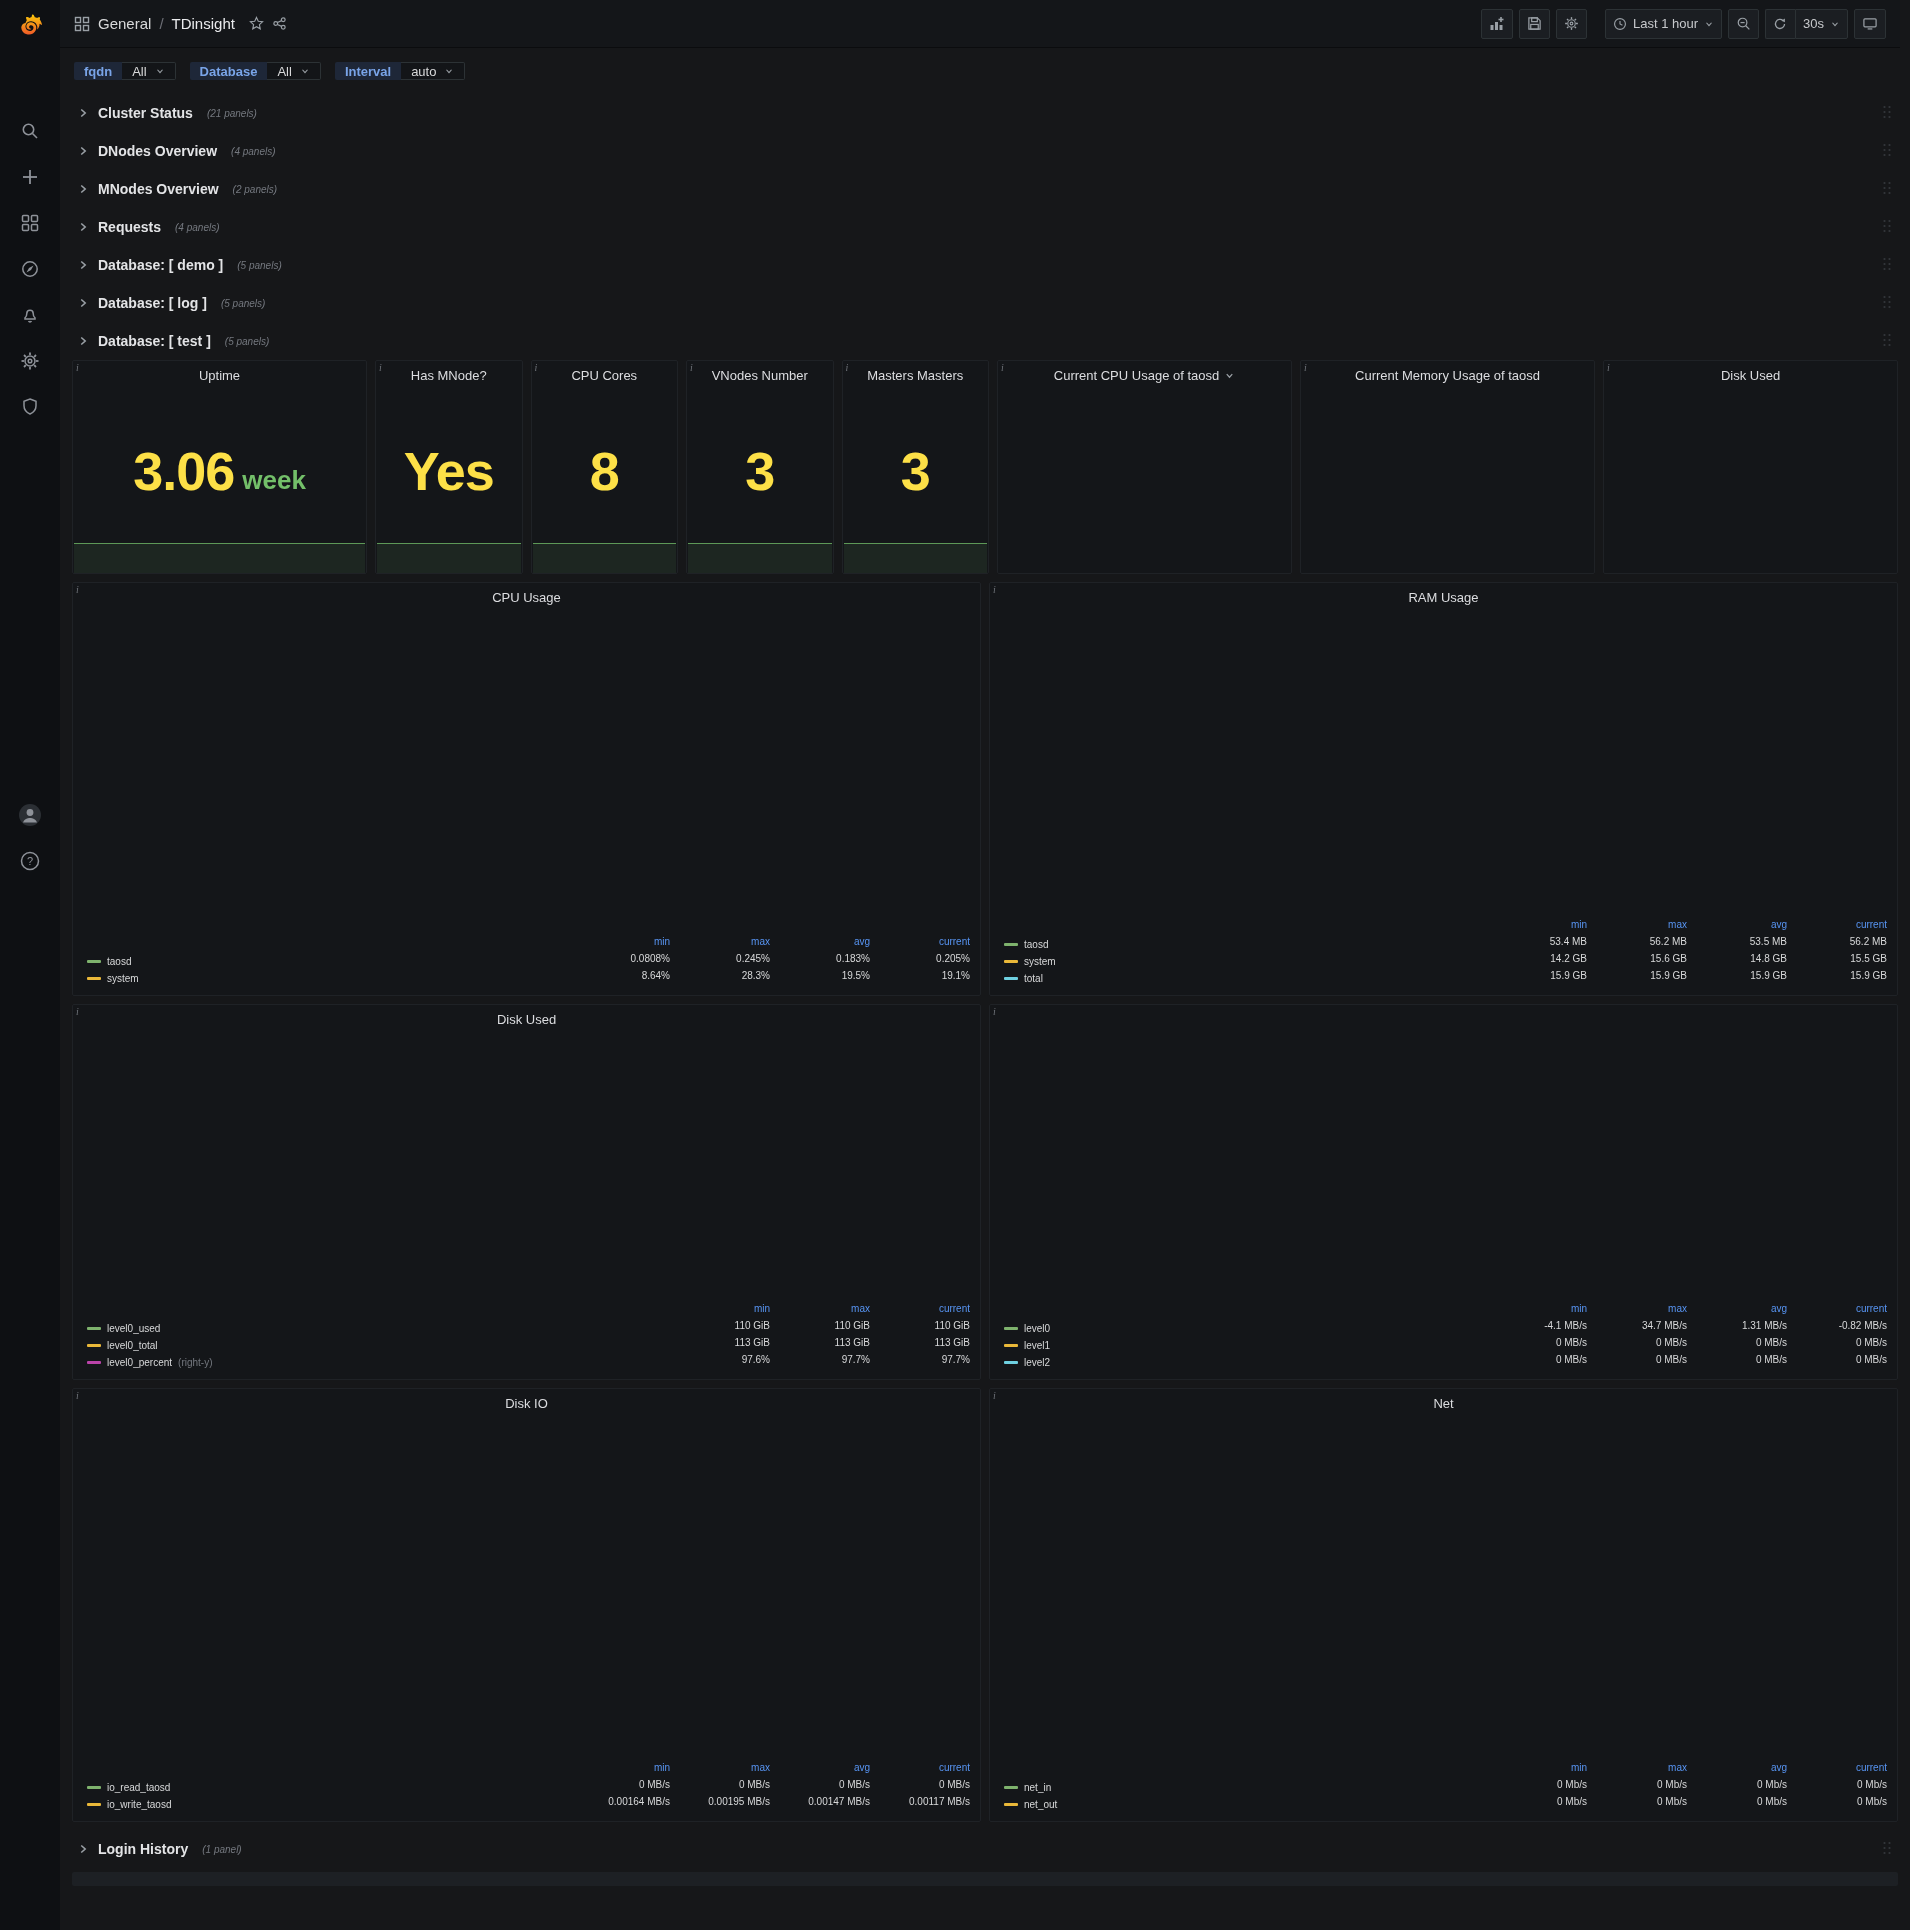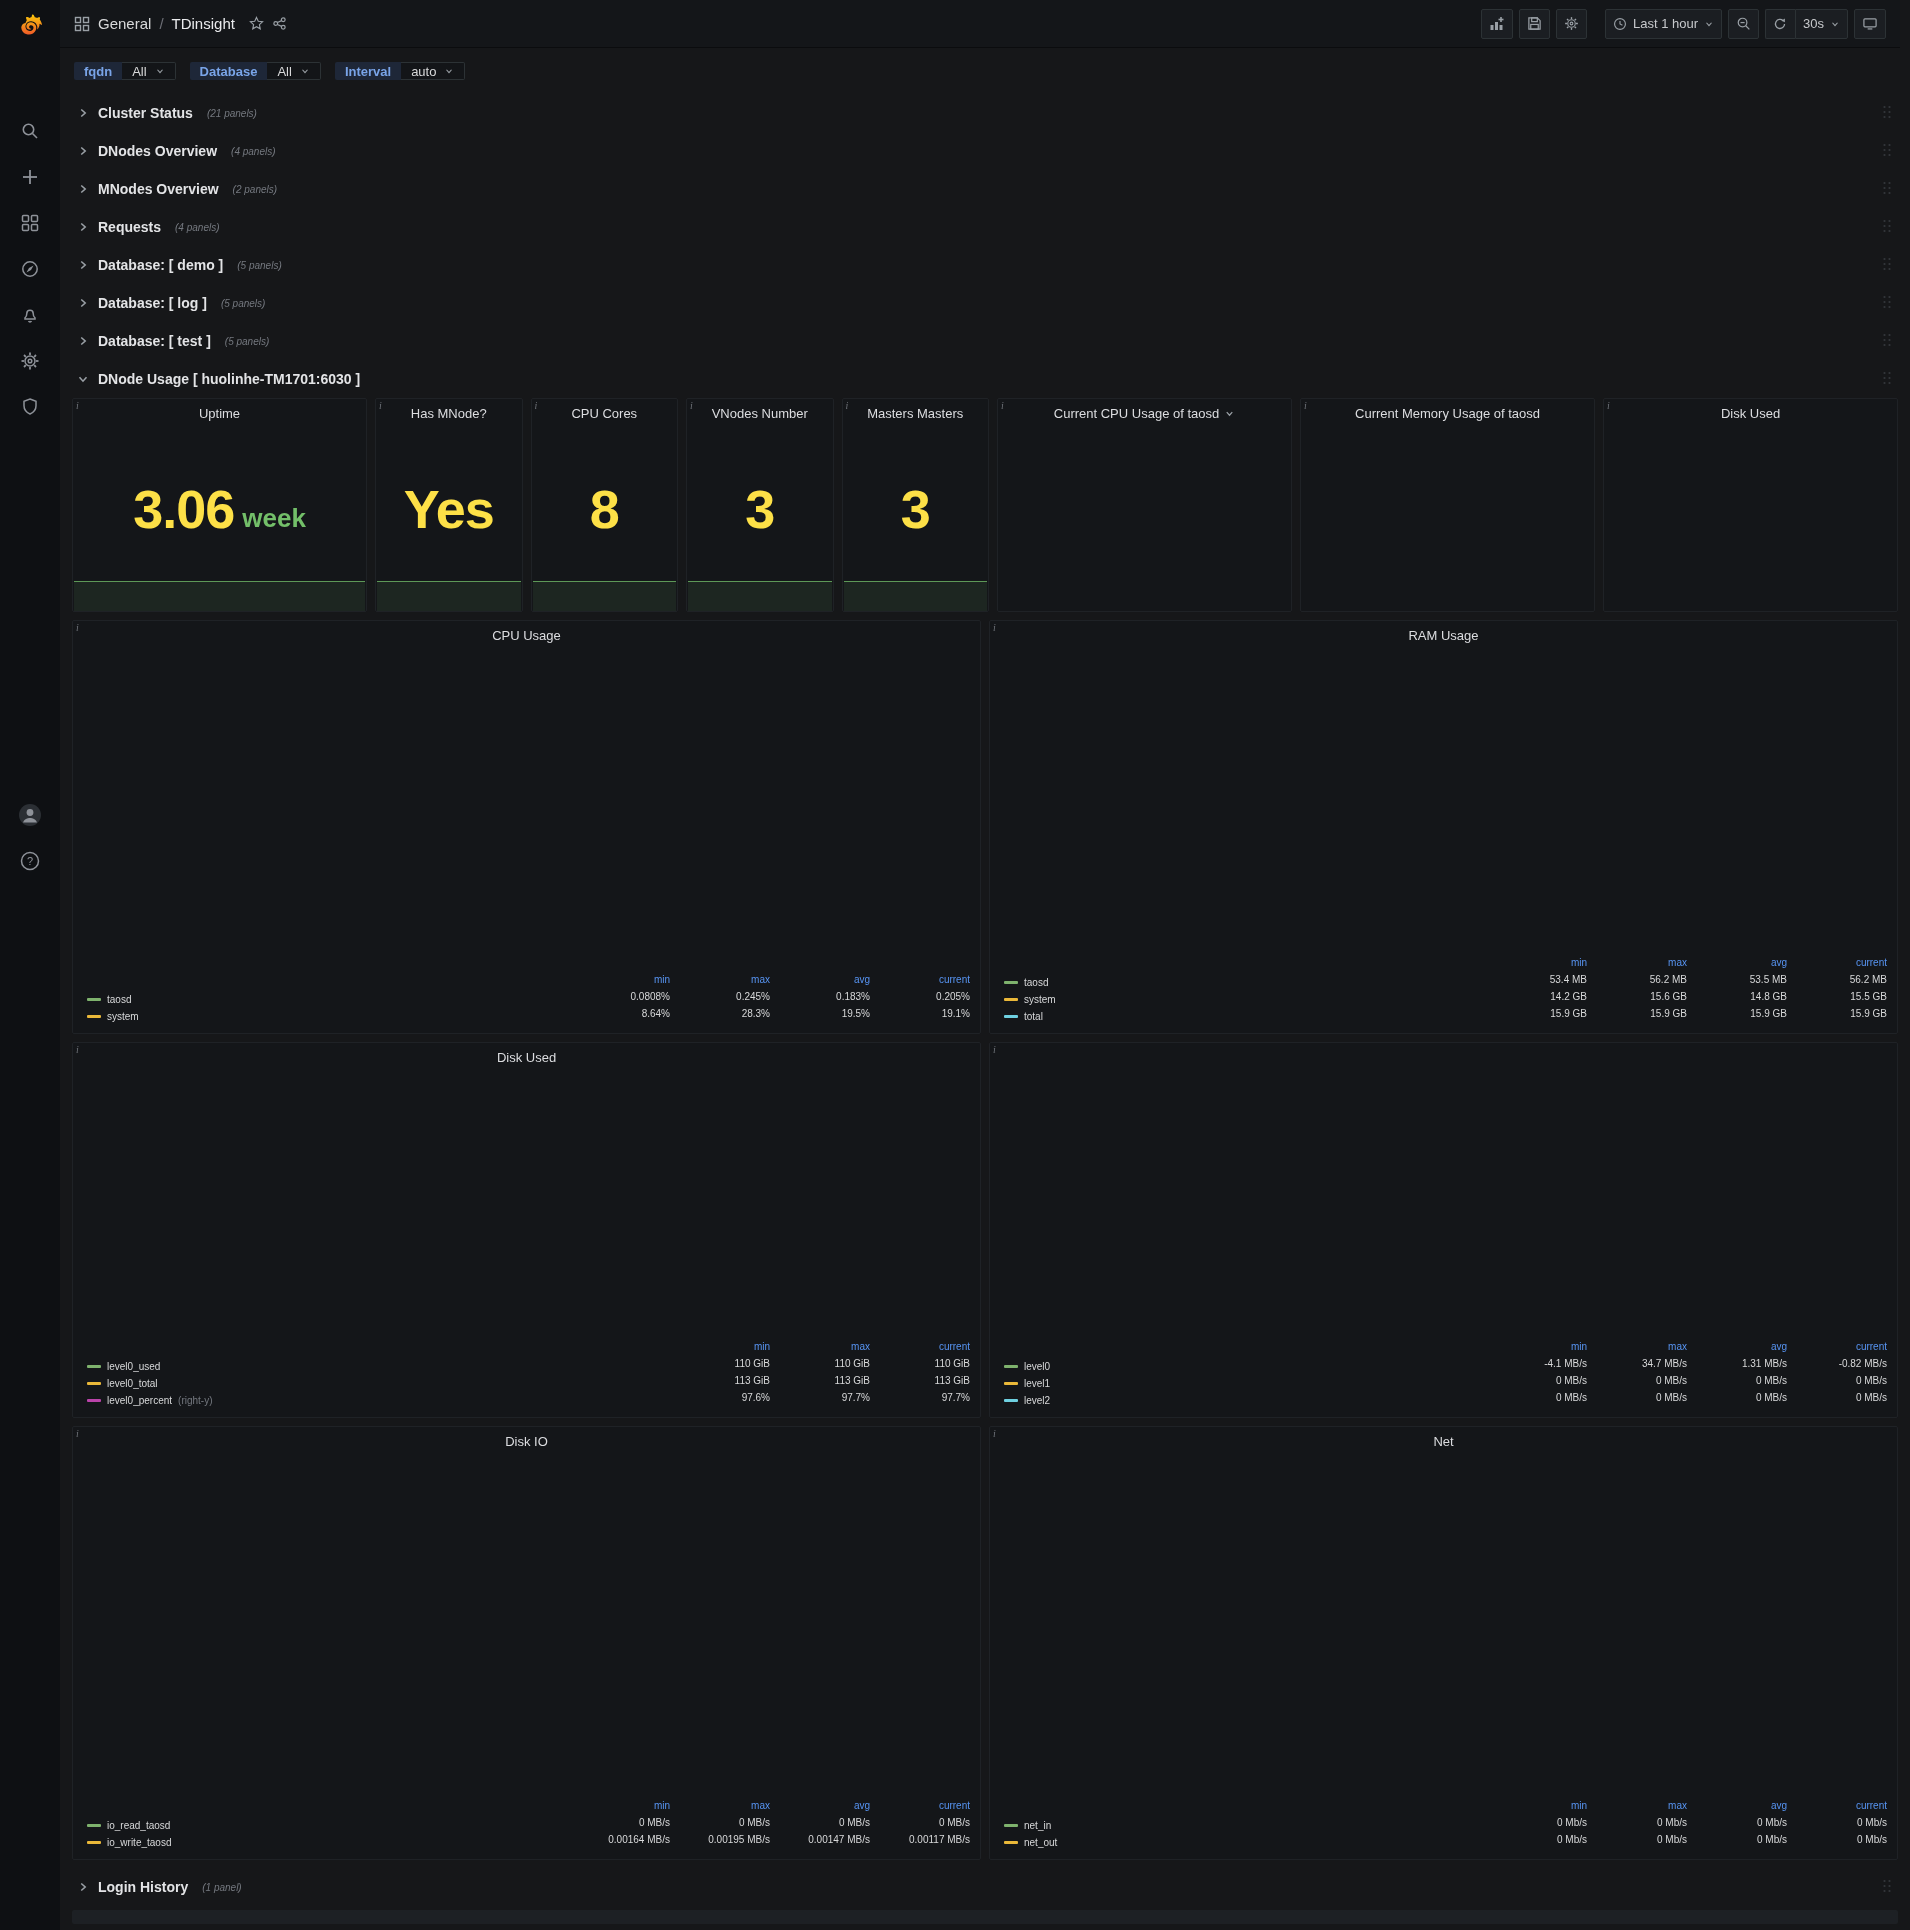--- a/index.html
+++ b/index.html
@@ -372,36 +372,20 @@
             <circle cx="2.5" cy="13" r="1.1" fill="#4c5157"></circle>
             <circle cx="7.5" cy="13" r="1.1" fill="#4c5157"></circle>
           </svg>
         </div>
         <div class="dash-row">
           <svg viewBox="0 0 16 16" width="14" height="14" fill="none" stroke="#9aa0a6" stroke-width="1.8" class="row-chev">
             <polyline points="6,4 10.5,8 6,12"></polyline>
           </svg>
           <span class="row-title">Database: [ test ]</span>
           <span class="row-count">(5 panels)</span>
-          <svg viewBox="0 0 10 16" width="10" height="16" class="row-drag">
-            <circle cx="2.5" cy="3" r="1.1" fill="#4c5157"></circle>
-            <circle cx="7.5" cy="3" r="1.1" fill="#4c5157"></circle>
-            <circle cx="2.5" cy="8" r="1.1" fill="#4c5157"></circle>
-            <circle cx="7.5" cy="8" r="1.1" fill="#4c5157"></circle>
-            <circle cx="2.5" cy="13" r="1.1" fill="#4c5157"></circle>
-            <circle cx="7.5" cy="13" r="1.1" fill="#4c5157"></circle>
-          </svg>
-        </div>
-      </div>
-    <div id="dnode-row">
-        <div class="dash-row">
-          <svg viewBox="0 0 16 16" width="14" height="14" fill="none" stroke="#9aa0a6" stroke-width="1.8" class="row-chev">
-            <polyline points="4,6 8,10.5 12,6"></polyline>
-          </svg>
-          <span class="row-title">DNode Usage [ huolinhe-TM1701:6030 ]</span>
           <svg viewBox="0 0 10 16" width="10" height="16" class="row-drag">
             <circle cx="2.5" cy="3" r="1.1" fill="#4c5157"></circle>
             <circle cx="7.5" cy="3" r="1.1" fill="#4c5157"></circle>
             <circle cx="2.5" cy="8" r="1.1" fill="#4c5157"></circle>
             <circle cx="7.5" cy="8" r="1.1" fill="#4c5157"></circle>
             <circle cx="2.5" cy="13" r="1.1" fill="#4c5157"></circle>
             <circle cx="7.5" cy="13" r="1.1" fill="#4c5157"></circle>
           </svg>
         </div>
       </div>

